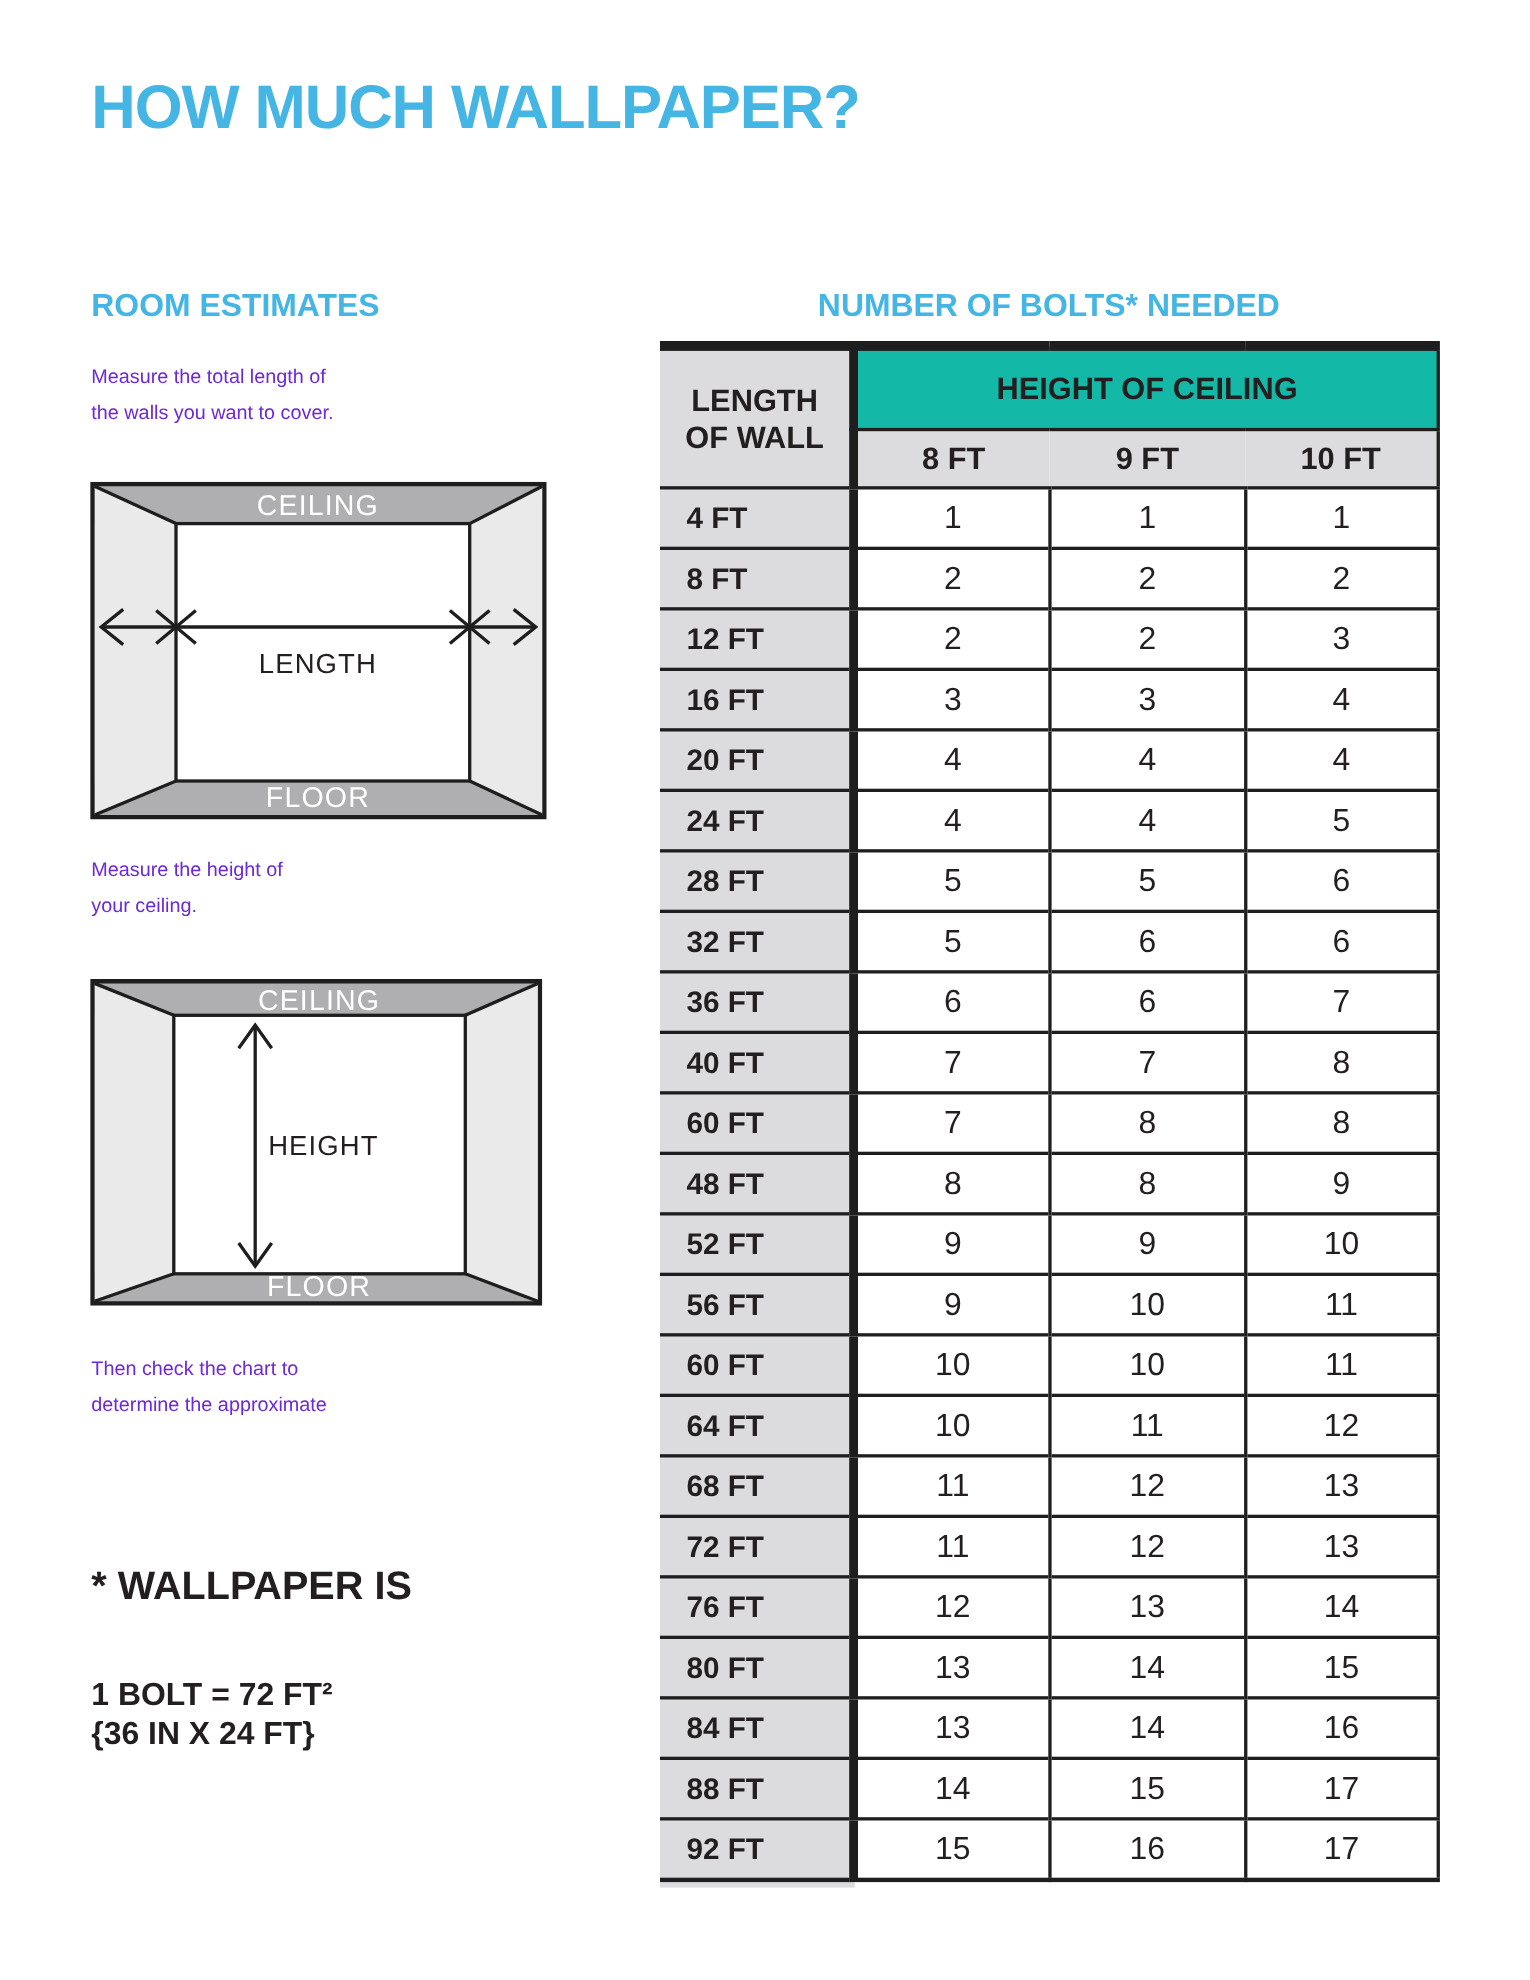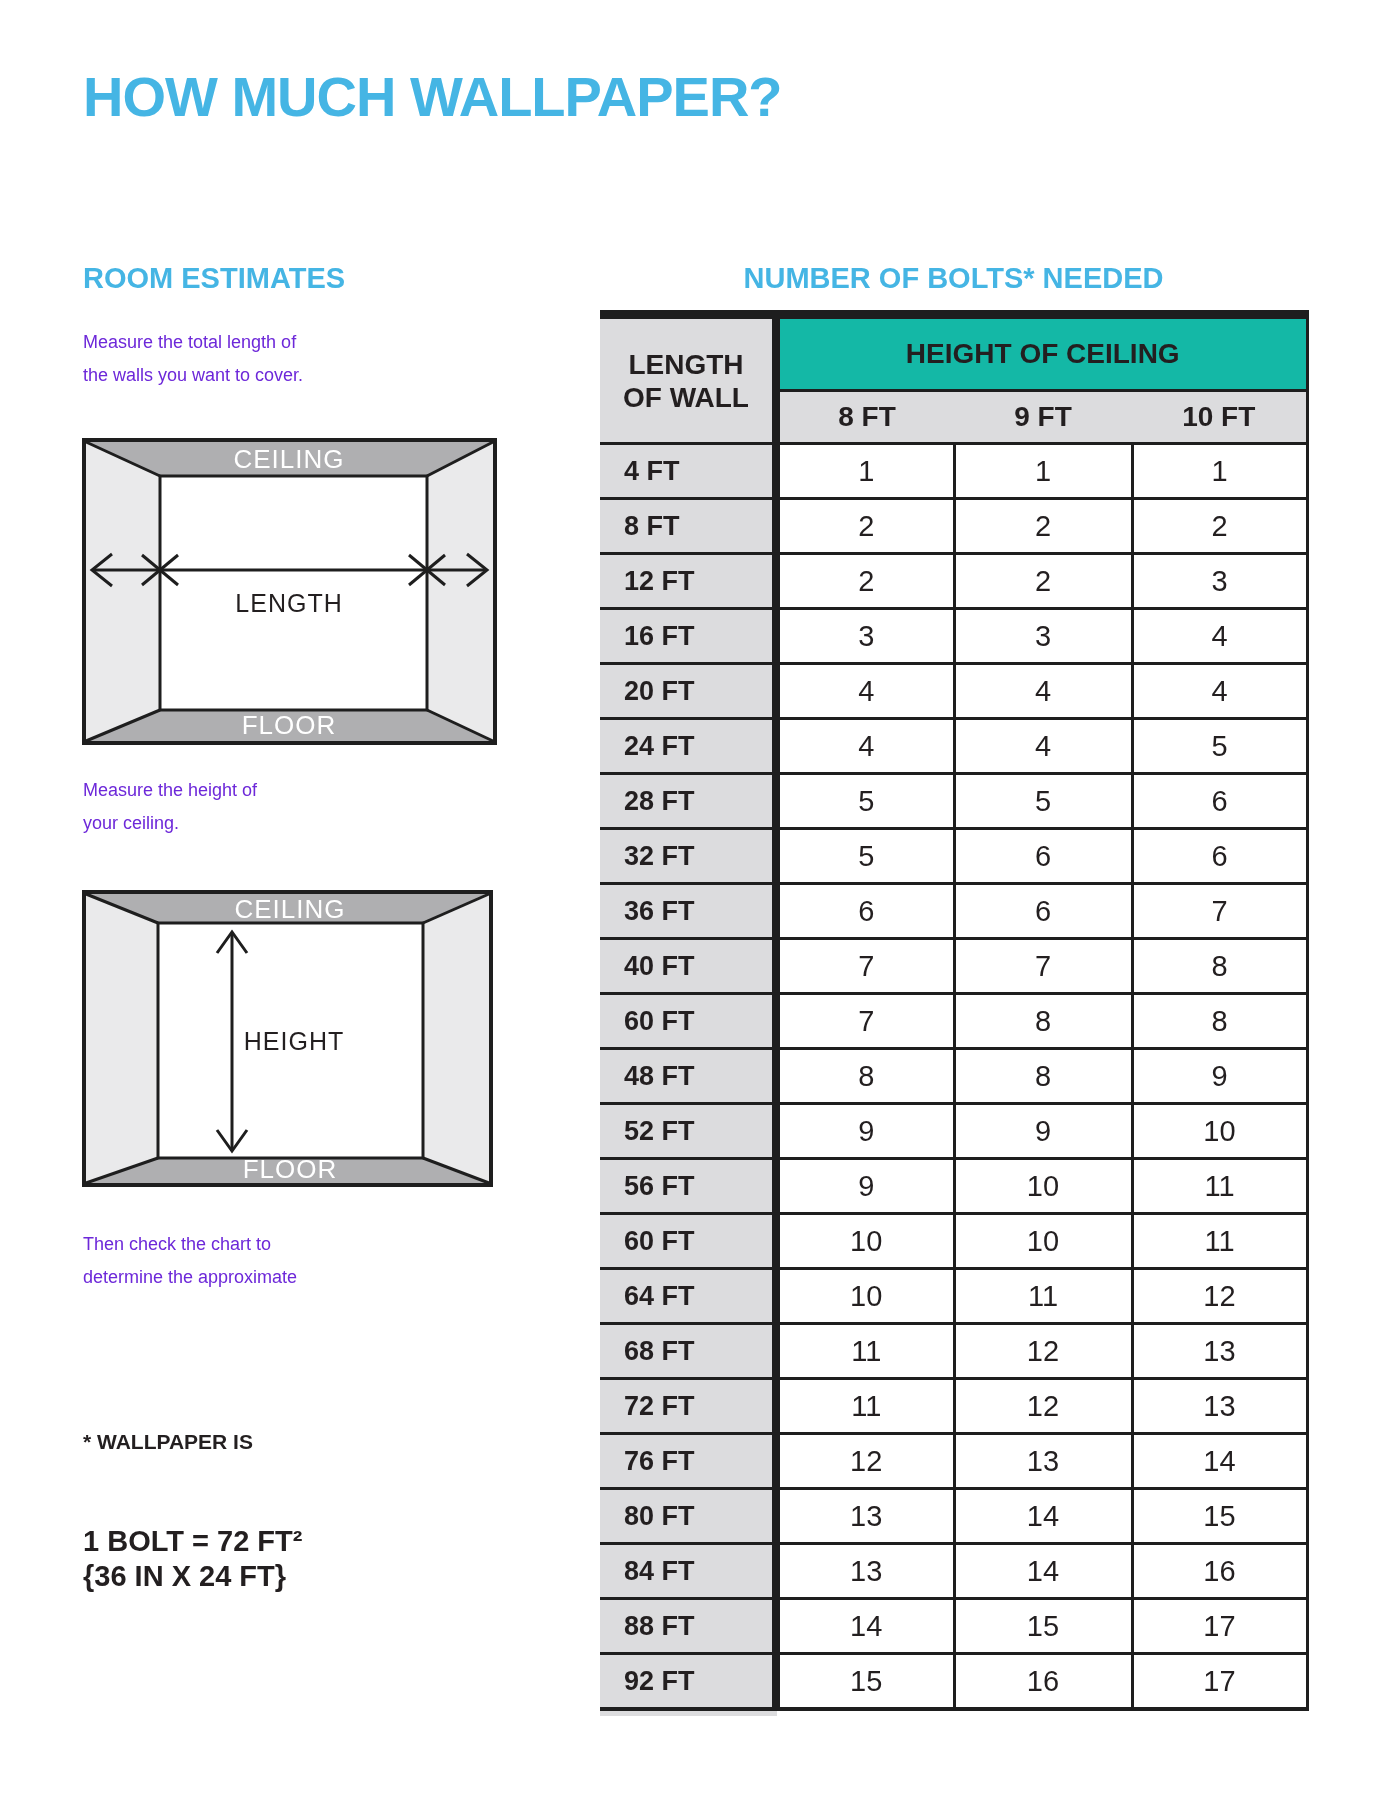--- a/index.html
+++ b/index.html
@@ -14,21 +14,21 @@
   }
   .section-heading{
     font-size:29px;font-weight:bold;color:#45b5e4;white-space:nowrap;
   }
   .h-room{left:83px;top:262px;}
   .h-table{left:600px;top:262px;width:707px;text-align:center;}
   .body-text{font-size:18px;line-height:33px;color:#6d28d9;}
   .p1{left:83px;top:326px;}
   .p2{left:83px;top:774px;}
   .p3{left:83px;top:1228px;}
-  .footnote{left:83px;top:1424px;font-size:21px;line-height:35px;font-weight:bold;}
+  .footnote{left:83px;top:1424px;font-size:36px;line-height:35px;font-weight:bold;}
   .footnote .indent{padding-left:19px;}
   .boltdef{left:83px;top:1524px;font-size:29px;line-height:35px;font-weight:bold;}
 
   .diagram1{left:82px;top:438px;}
   .diagram2{left:82px;top:890px;}
   .diag-label-light{fill:#ffffff;font-family:"Liberation Sans","DejaVu Sans",sans-serif;
     font-size:26px;letter-spacing:1px;}
   .diag-label-dark{fill:#231f20;font-family:"Liberation Sans","DejaVu Sans",sans-serif;
     font-size:25px;letter-spacing:1px;}
 

